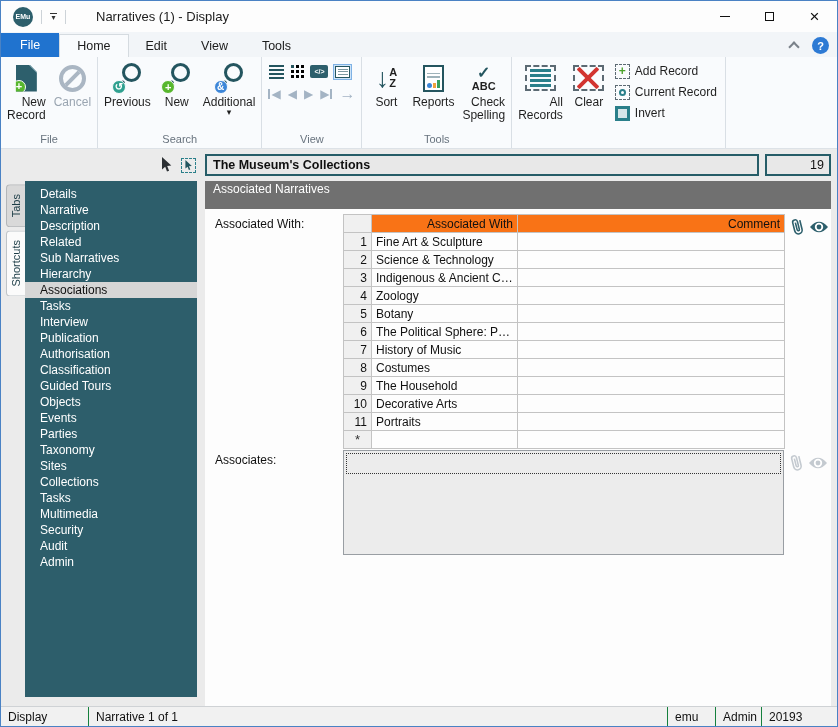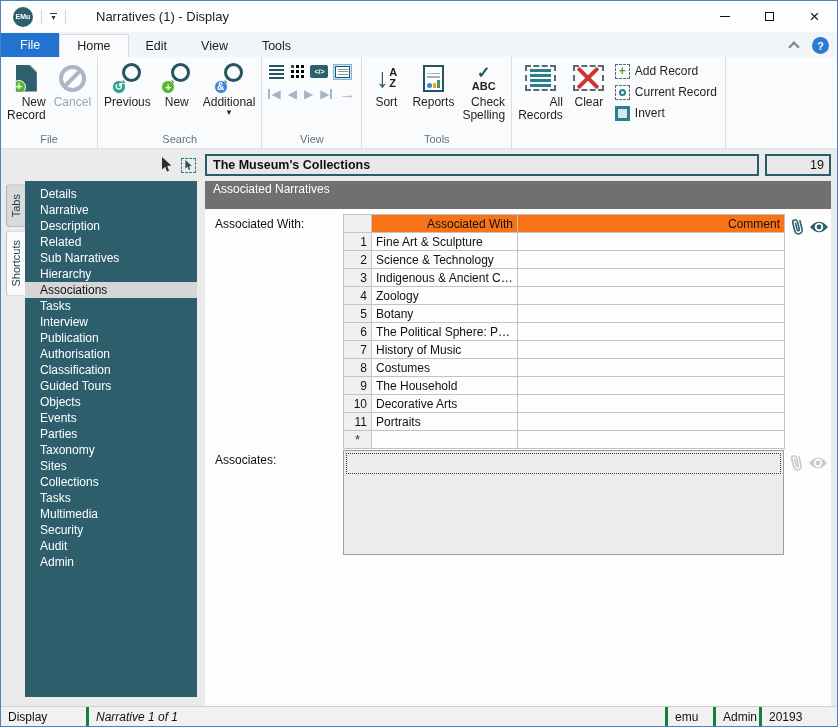--- a/index.html
+++ b/index.html
@@ -158,23 +158,23 @@
   .col-num { width:28px; } .col-assoc { width:146px; } .col-comment { width:267px; }
 
   .attach-icons { display:flex; gap:4px; margin-left:5px; padding-top:3px; align-items:center; }
 
   .assoc-box { width:441px; height:105px; border:1px solid #999ea3; background:#ececec; padding:2px; }
   .assoc-focus { height:21px; border:1px dotted #333; background:#ececec; }
 
   
   .statusbar { height:20px; background:#f1f1f1; border-top:1px solid #cfd2d5; display:flex; align-items:stretch;
                font-size:12px; color:#111; flex:none; }
-  .scell { padding:0 7px; display:flex; align-items:center; border-right:3px solid #15803d; white-space:nowrap; }
+  .scell { padding:0 7px; display:flex; align-items:center; border-right:1px solid #15803d; white-space:nowrap; }
   .scell-mode { width:88px; }
-  .scell-record { flex:1;font-style:italic; }
+  .scell-record { flex:1; }
   .scell-user { width:48px; }
   .scell-login { width:46px; }
   .scell-number { width:75px; border-right:none; }
 </style>
 </head>
 <body>
 
 <div class="window">
 
   <div class="titlebar">

